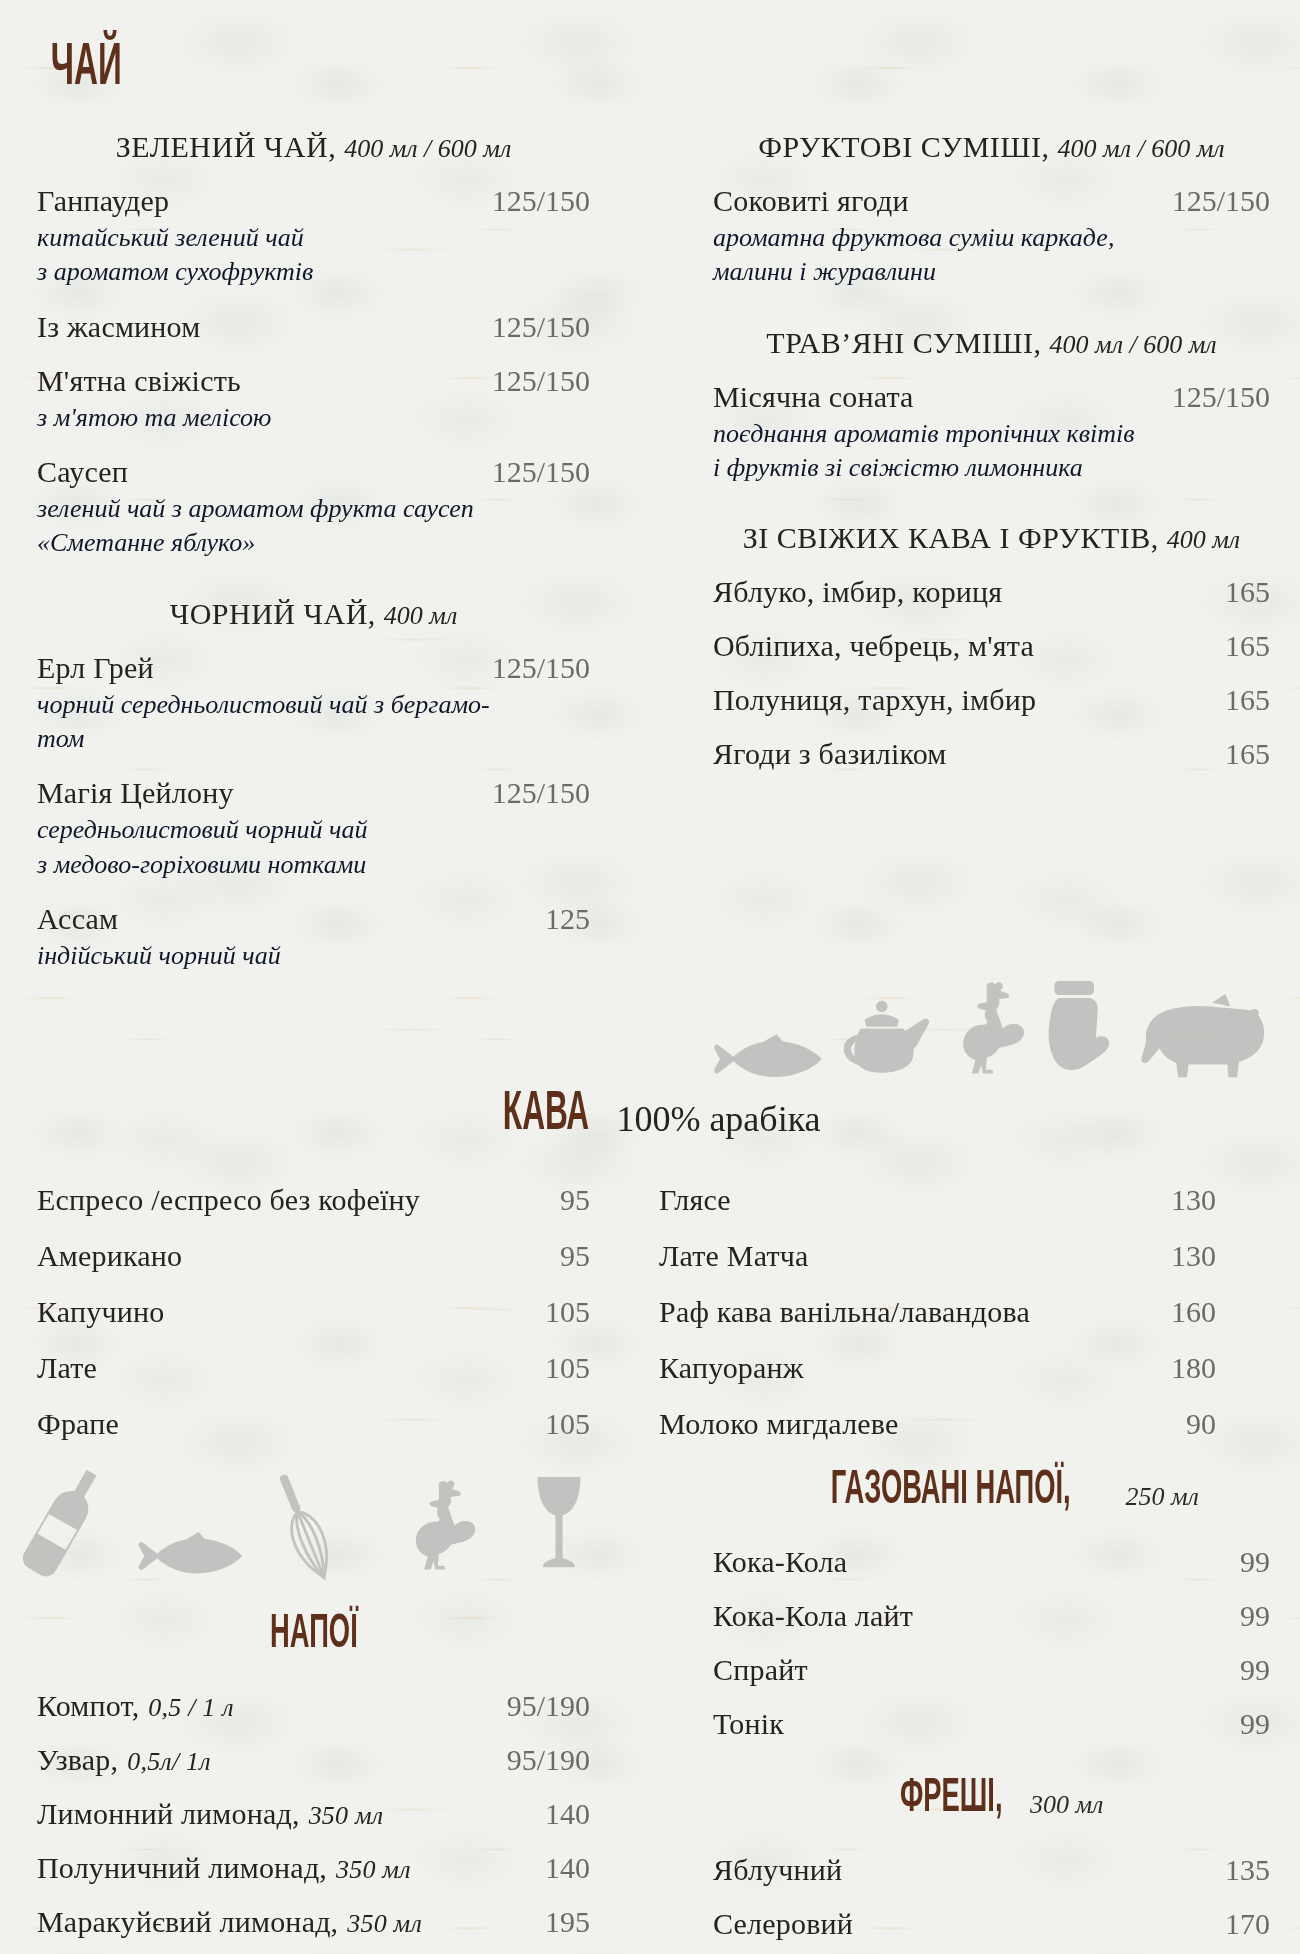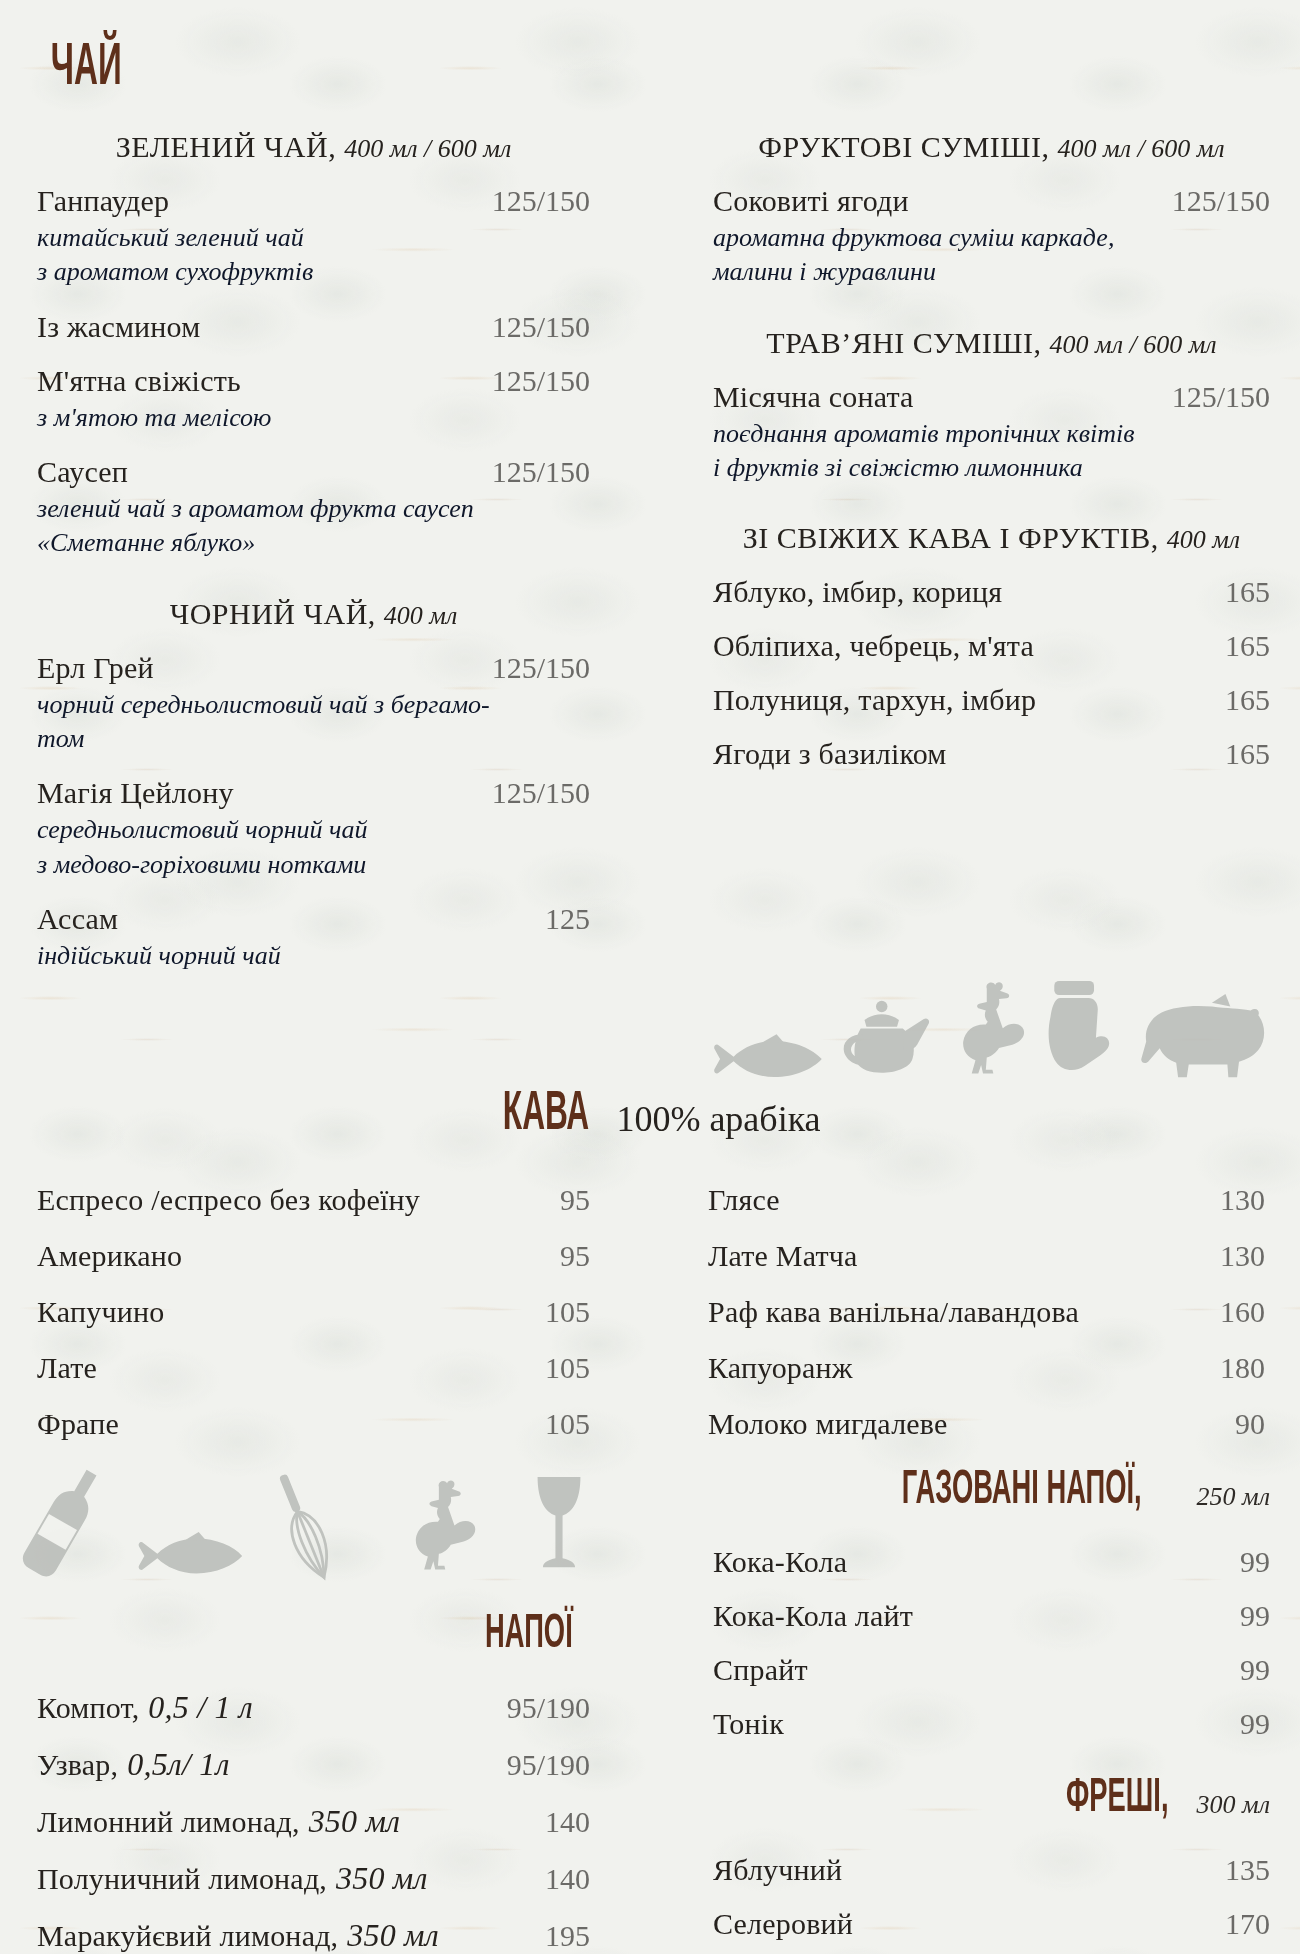--- a/index.html
+++ b/index.html
@@ -23,36 +23,36 @@
     letter-spacing:0px;white-space:nowrap;line-height:1.05;
   }
   .page-title{ text-align:left; margin-top:46px; height:58px;}
   .page-title .cond{font-size:46px;}
   .menu-grid{display:grid;grid-template-columns:553px 557px;column-gap:123px;margin-top:26px;}
   .sec-h{text-align:center;font-size:30px;letter-spacing:.5px;margin-bottom:4px;}
   .sec-h .sz-h{font-style:italic;font-size:26px;letter-spacing:0;}
   .sec-gap{margin-top:36px;}
   .row{display:flex;justify-content:space-between;align-items:baseline;font-size:30px;margin-top:20px;}
   .row .nm{letter-spacing:.2px;}
-  .row .sz{font-style:italic;font-size:32px;margin-left:9px;text-align:center;}
+  .row .sz{font-style:italic;font-size:26px;margin-left:9px;text-align:center;}
   .row .pr{color:#6b6a67;margin-left:12px;white-space:nowrap;}
   .desc{font-style:italic;font-size:26px;line-height:1.32;white-space:pre-line;margin-top:3px;color:#0f172a;}
   .icons-row{display:flex;align-items:flex-end;justify-content:space-between;}
   .icons-right{width:557px;margin-left:auto;margin-top:6px;height:106px;padding-right:2px;}
   .icons-left{height:122px;padding:0 6px;}
   .ic{fill:#b8bbb7;opacity:.85;}
   .ic-rot-bottle{transform:rotate(30deg);transform-origin:center;}
   .ic-rot-whisk{transform:rotate(-22deg);transform-origin:center bottom;}
   .big-h{text-align:center;margin-top:8px;height:58px;}
   .big-h .cond{font-size:44px;}
   .big-h .big-sub{font-size:36px;margin-left:10px;}
-  .big-h2{text-align:right;height:52px;}
+  .big-h2{text-align:center;height:52px;}
   .big-h2 .cond{font-size:38px;}
   .big-h2 .big-size{font-style:italic;font-size:26px;margin-left:8px;color:#2e2a26;}
-  .coffee-grid{display:grid;grid-template-columns:553px 557px;column-gap:118px;margin-top:10px;}
+  .coffee-grid{display:grid;grid-template-columns:553px 557px;column-gap:69px;margin-top:10px;}
   .coffee-grid .row{margin-top:22px;}
   .bottom-grid{display:grid;grid-template-columns:553px 557px;column-gap:123px;margin-top:18px;}
   .drinks-h{margin-top:36px;}
   .soda-h{margin-top:14px;}
   .fresh-h{margin-top:40px;}
   .hidden-defs{position:absolute;width:0;height:0;overflow:hidden;}
 </style>
 </head>
 <body>
 

